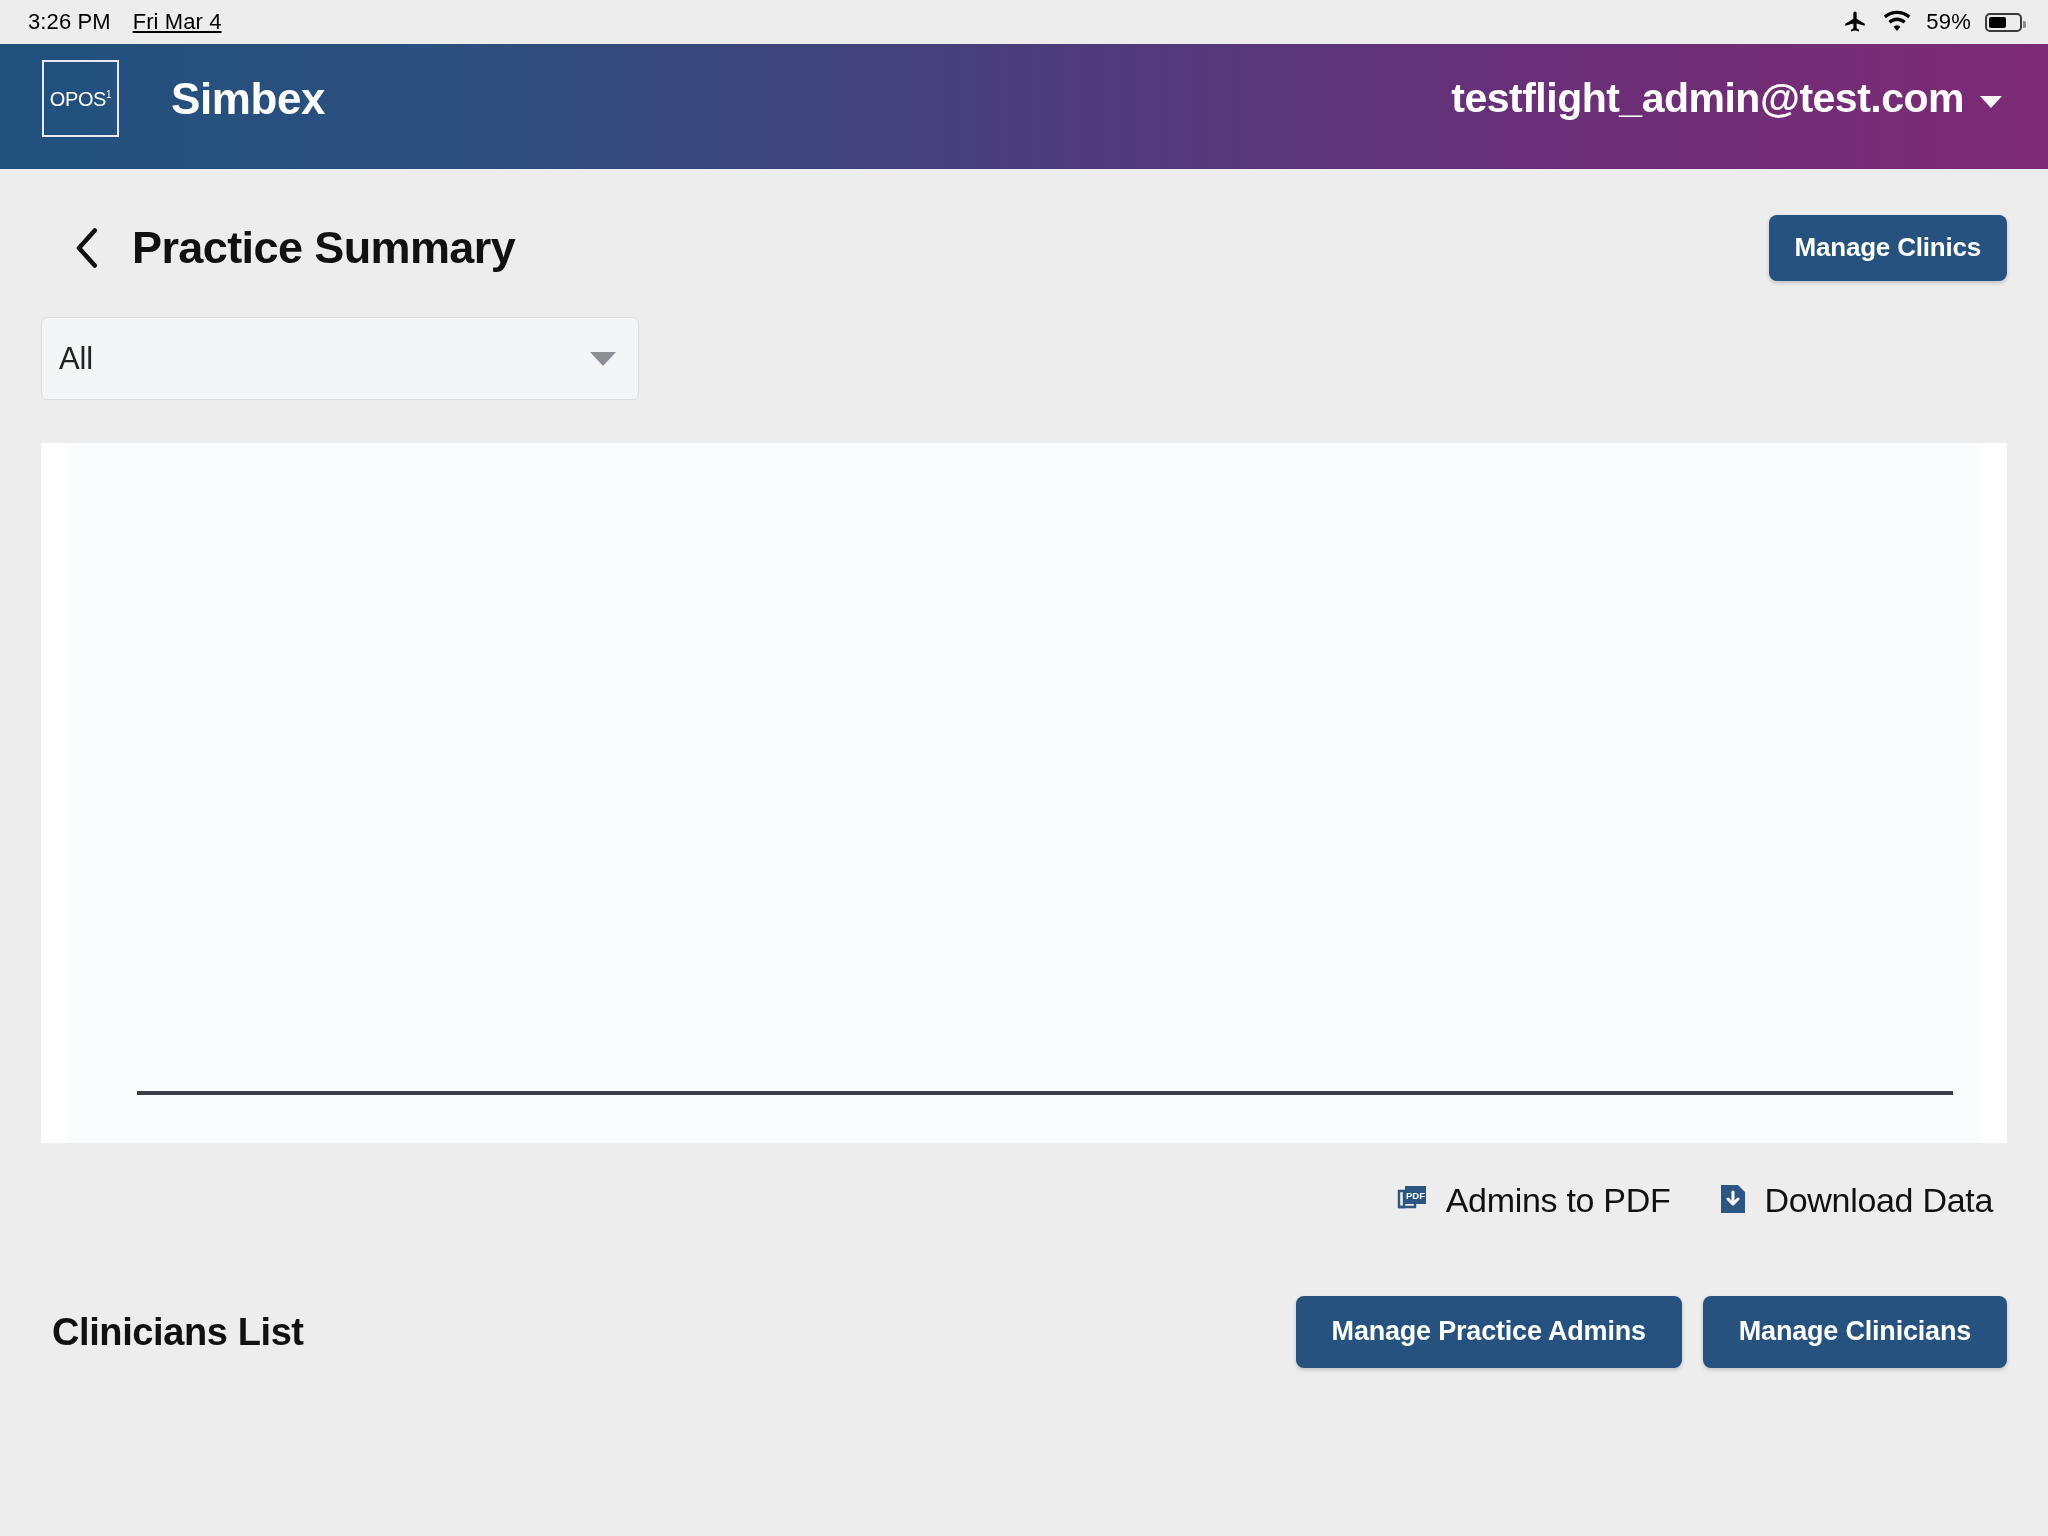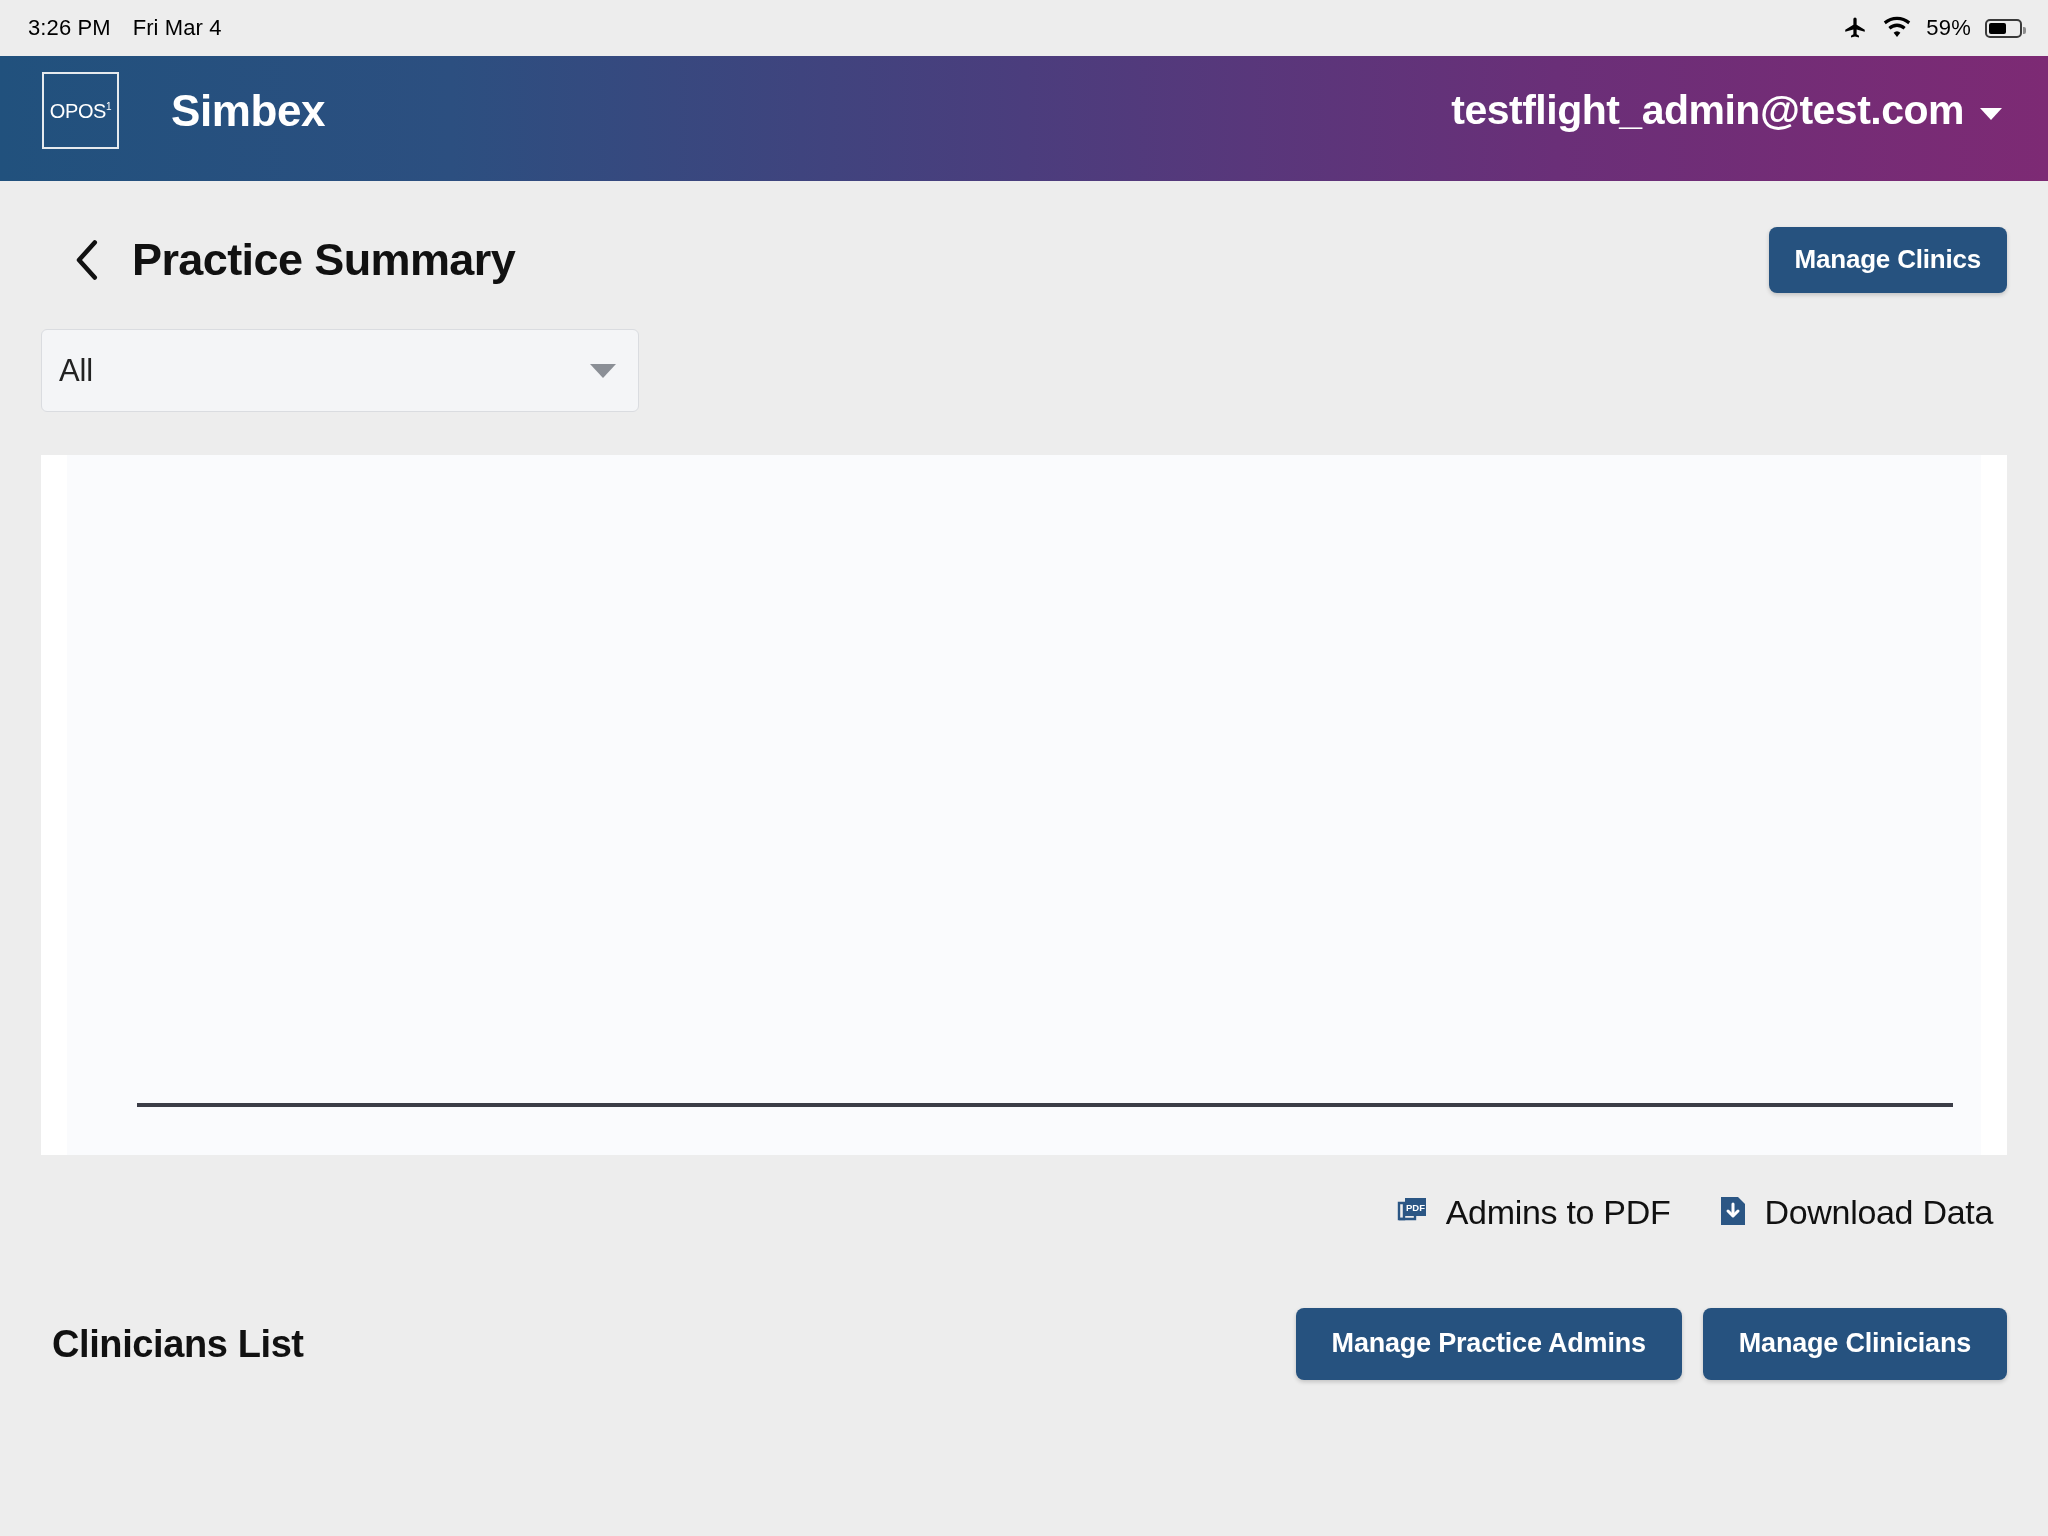--- a/index.html
+++ b/index.html
@@ -7,31 +7,31 @@
   html, body {
     width: 2048px;
     height: 1536px;
     overflow: hidden;
     font-family: "Liberation Sans", sans-serif;
     background: #ededed;
   }
 
   
   .status-bar {
-    height: 56px;
+    height: 44px;
     background: #ededed;
     display: flex;
     align-items: center;
     padding: 0 26px 0 28px;
     color: #000;
     font-size: 22px;
   }
   .status-left { display: flex; align-items: baseline; gap: 22px; }
   .status-time { font-weight: 400; letter-spacing: .1px; }
-  .status-date { font-weight: 400; letter-spacing: .1px; }
+  .status-date { font-weight: 400; letter-spacing: .1px; text-decoration: underline; }
   .status-right {
     margin-left: auto;
     display: flex;
     align-items: center;
     gap: 14px;
   }
   .status-right svg { display: block; }
   .battery-pct { font-size: 22px; letter-spacing: .2px; }
   .battery {
     position: relative;

